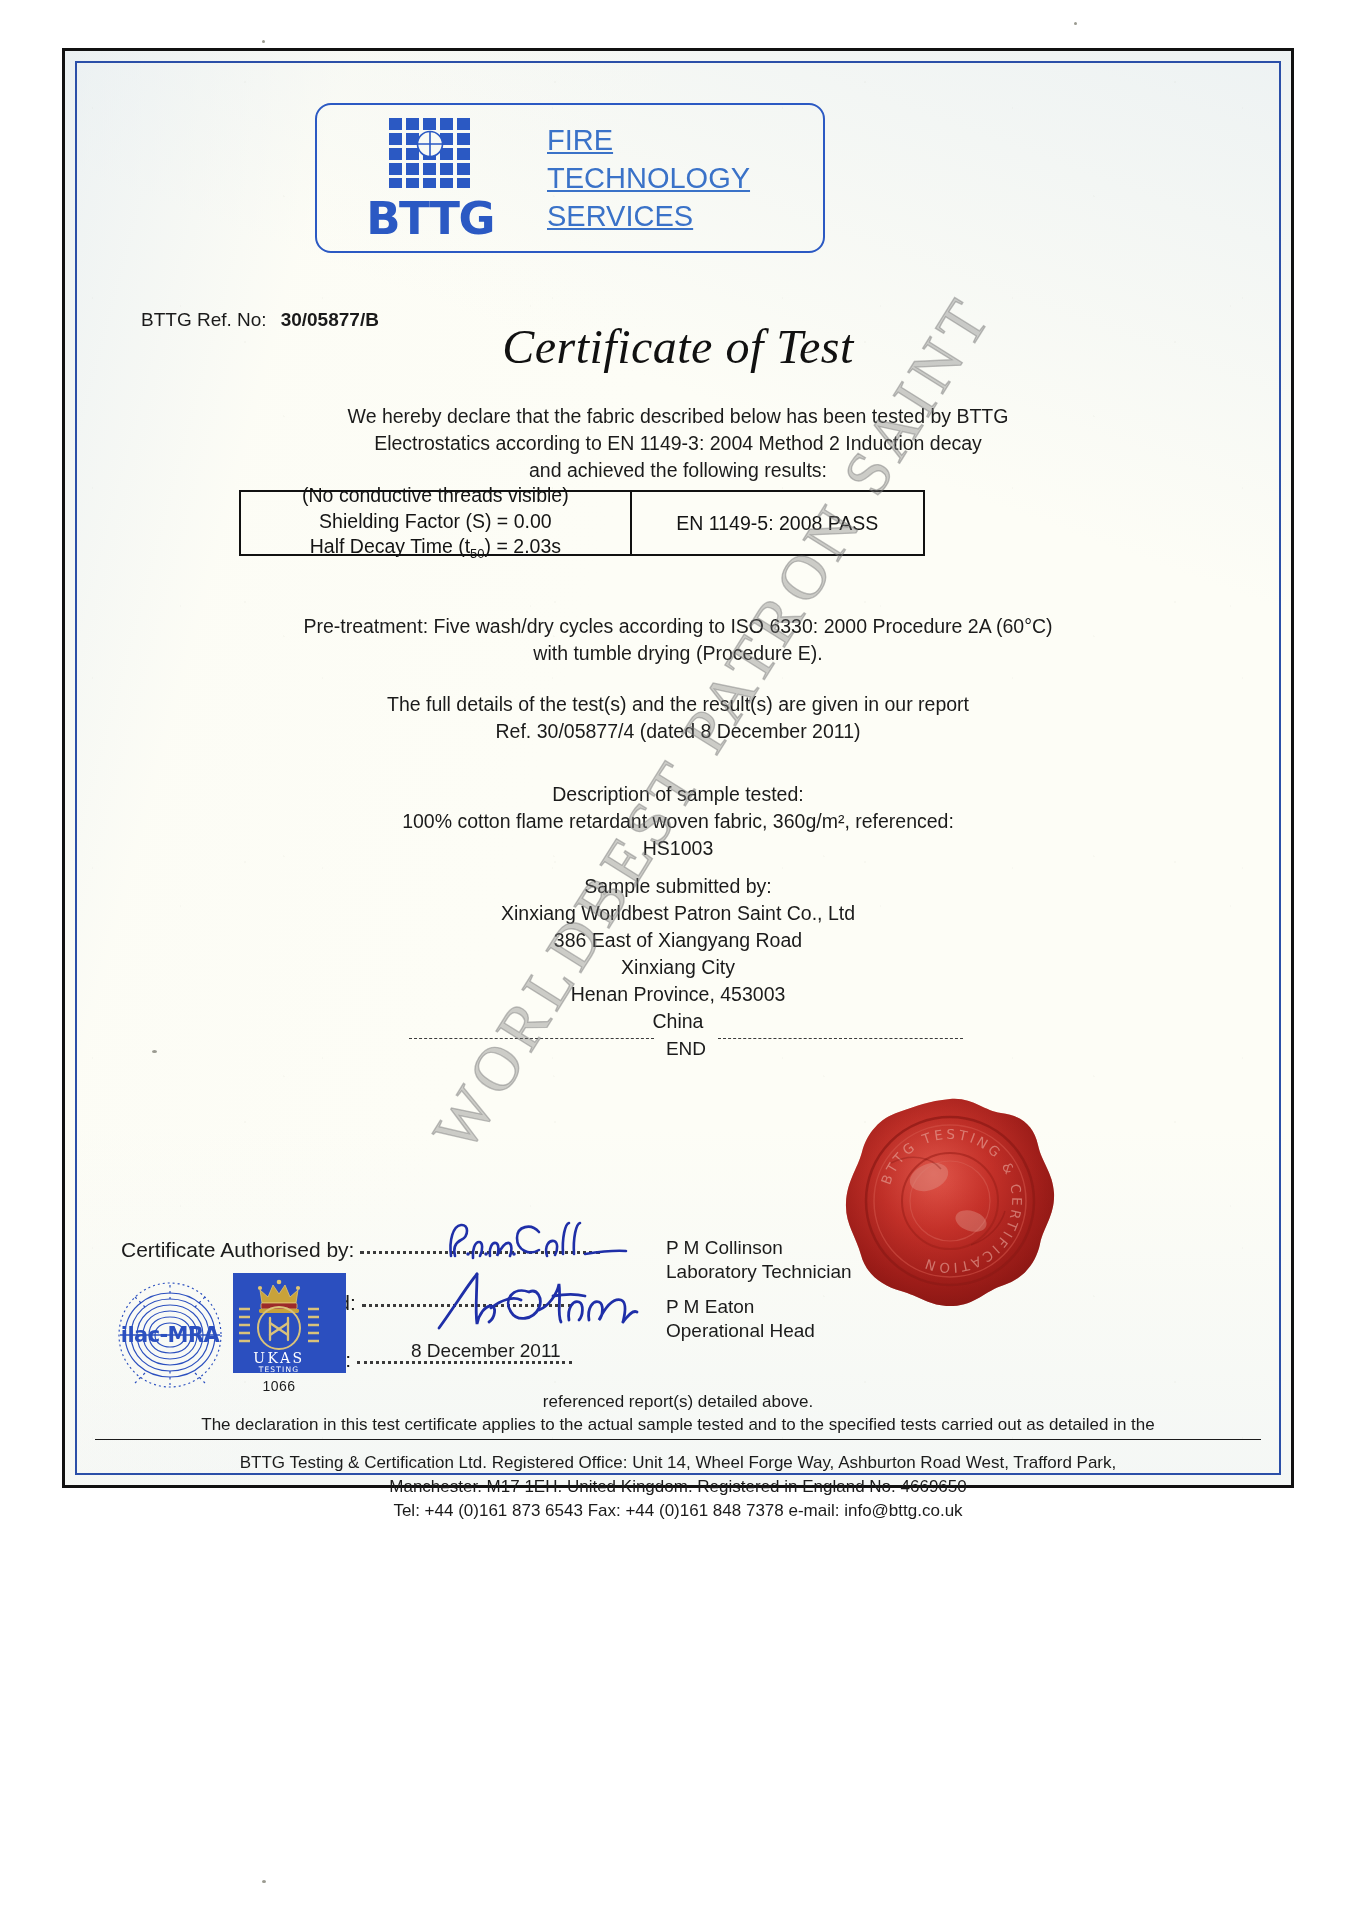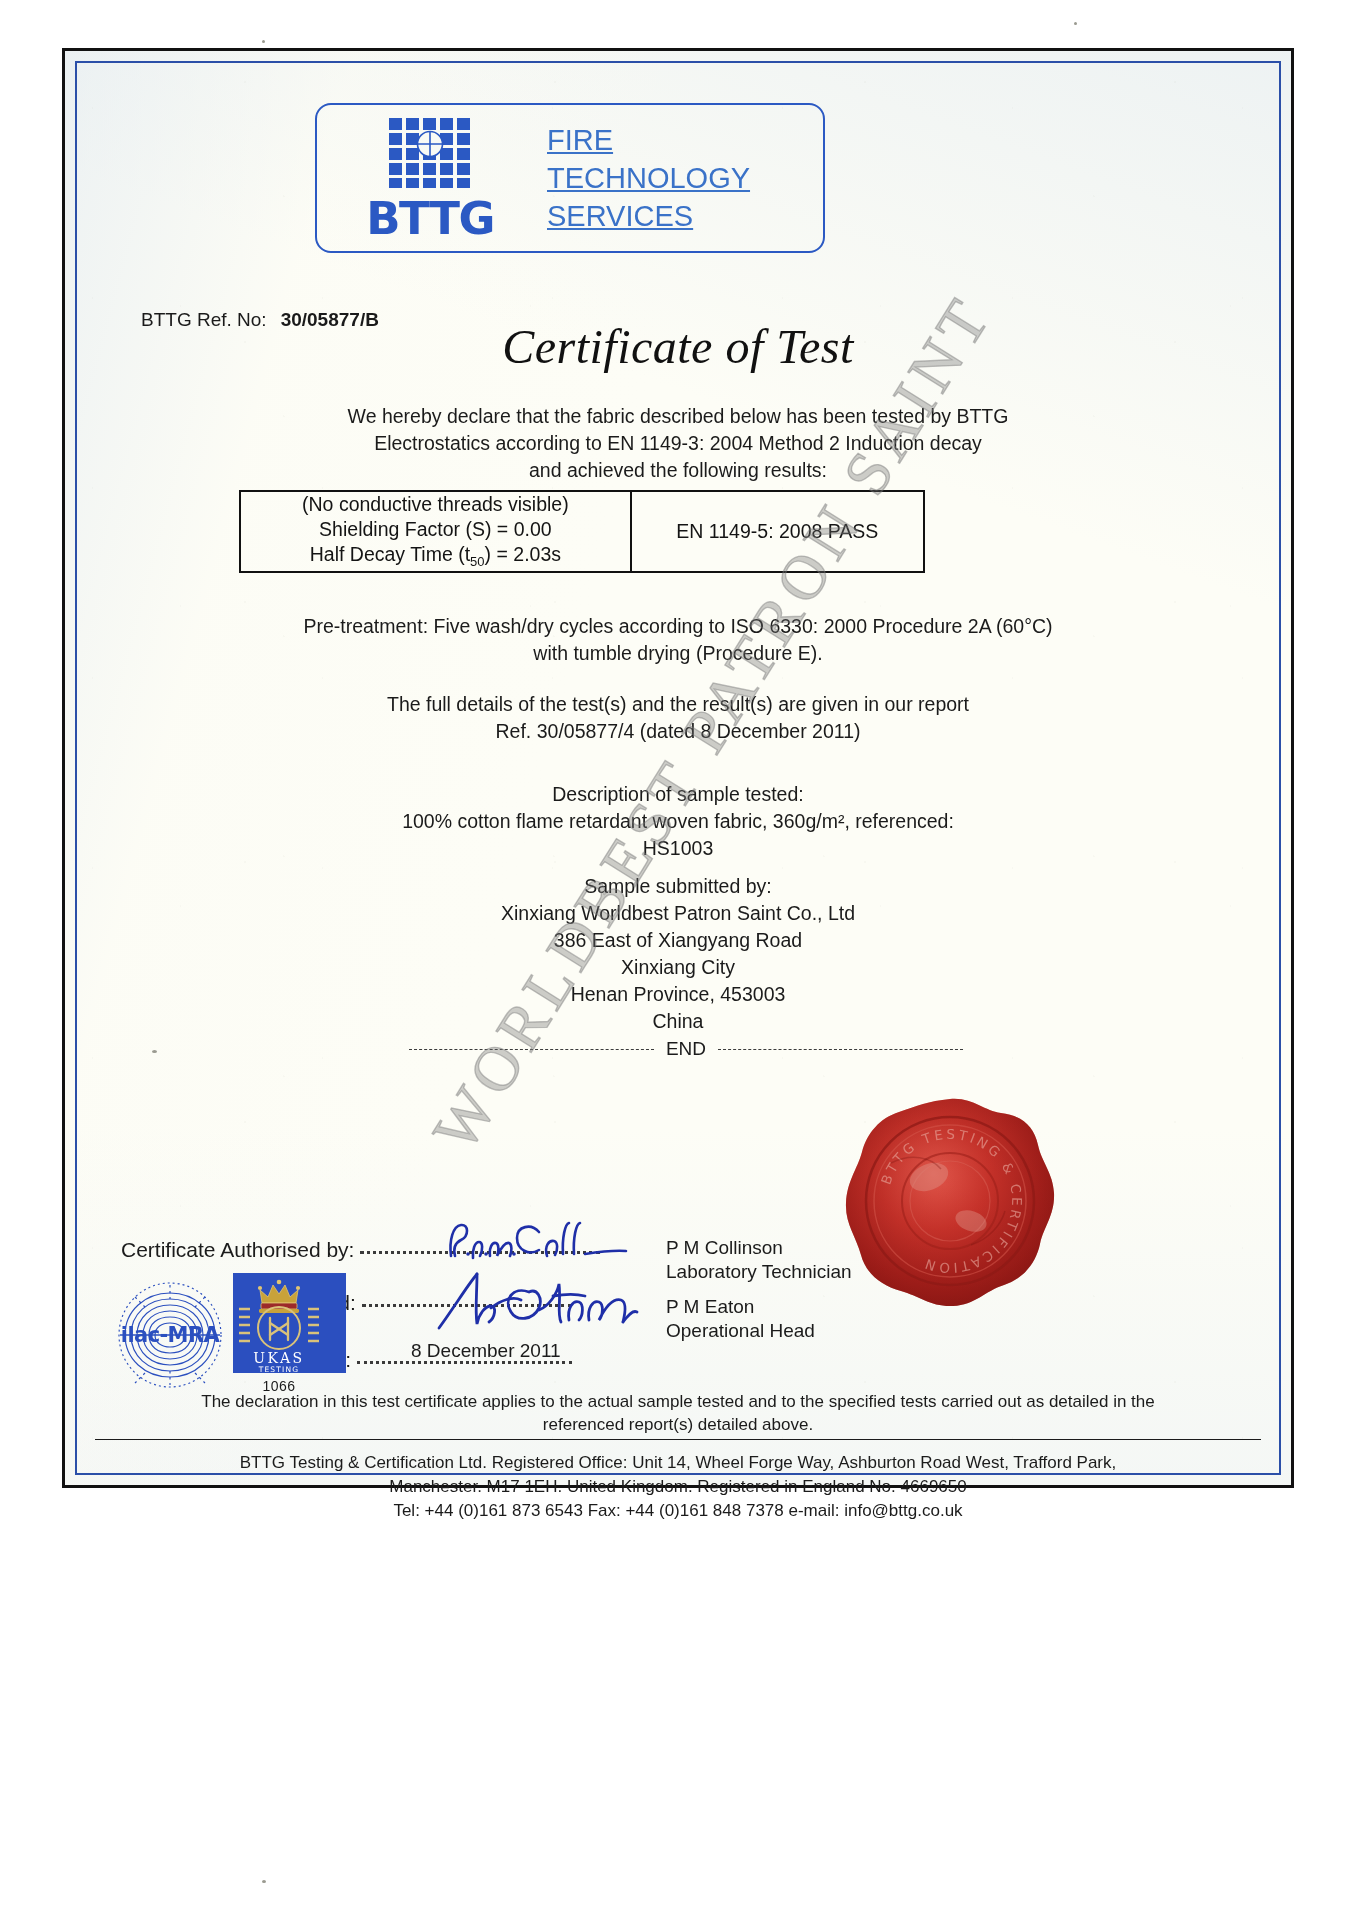--- a/index.html
+++ b/index.html
@@ -151,21 +151,21 @@
   .p-report { top: 618px; padding: 0 170px; }
   .p-desc { top: 708px; padding: 0 150px; }
   .p-submit { top: 800px; padding: 0 150px; }
 
   
   .results-box {
     position: absolute;
     left: 146px;
     top: 417px;
     width: 686px;
-    height: 83px;
+    height: 66px;
     border: 2px solid #111;
     display: flex;
     box-sizing: border-box;
   }
   .results-left {
     flex: 0 0 57%;
     border-right: 2px solid #111;
     display: flex;
     flex-direction: column;
     align-items: center;
@@ -183,21 +183,21 @@
     color: #141414;
   }
   .sub { font-size: 13px; vertical-align: sub; }
 
   
   .end-rule {
     position: absolute;
     left: 16px; right: 0;
     top: 965px;
     display: flex;
-    align-items: center;
+    align-items: flex-start;
     justify-content: center;
     gap: 12px;
     color: #1b1b1b;
     font-size: 19px;
   }
   .end-rule .dash {
     flex: 0 0 245px;
     border-top: 1.5px dashed #3b3b3b;
     height: 0;
   }
@@ -672,22 +672,22 @@
               <path d="M75 36 L86 36 M75 44 L86 44 M75 52 L86 52 M75 60 L86 60 M75 68 L86 68"></path>
             </g>
             <text x="46" y="90" text-anchor="middle" font-family="DejaVu Serif, serif" font-size="14" fill="#ffffff" letter-spacing="2.5">UKAS</text>
             <text x="46" y="99" text-anchor="middle" font-family="DejaVu Sans, sans-serif" font-size="7.5" fill="#ffffff" letter-spacing="1.2">TESTING</text>
           </svg>
         </div>
         <div class="ukas-num">1066</div>
       </div>
 
       <div class="footer-declaration">
+        <div>referenced report(s) detailed above.</div>
         <div>The declaration in this test certificate applies to the actual sample tested and to the specified tests carried out as detailed in the</div>
-        <div>referenced report(s) detailed above.</div>
       </div>
       <div class="footer-rule"></div>
       <div class="footer-company">
         <div>BTTG Testing &amp; Certification Ltd. Registered Office: Unit 14, Wheel Forge Way, Ashburton Road West, Trafford Park,</div>
         <div>Manchester. M17 1EH. United Kingdom. Registered in England No. 4669650</div>
         <div>Tel: +44 (0)161 873 6543 Fax: +44 (0)161 848 7378 e-mail: info@bttg.co.uk</div>
       </div>
 
       <div class="watermark">
         <span class="wm-hollow">WORLDBEST PATRON SAINT</span>

